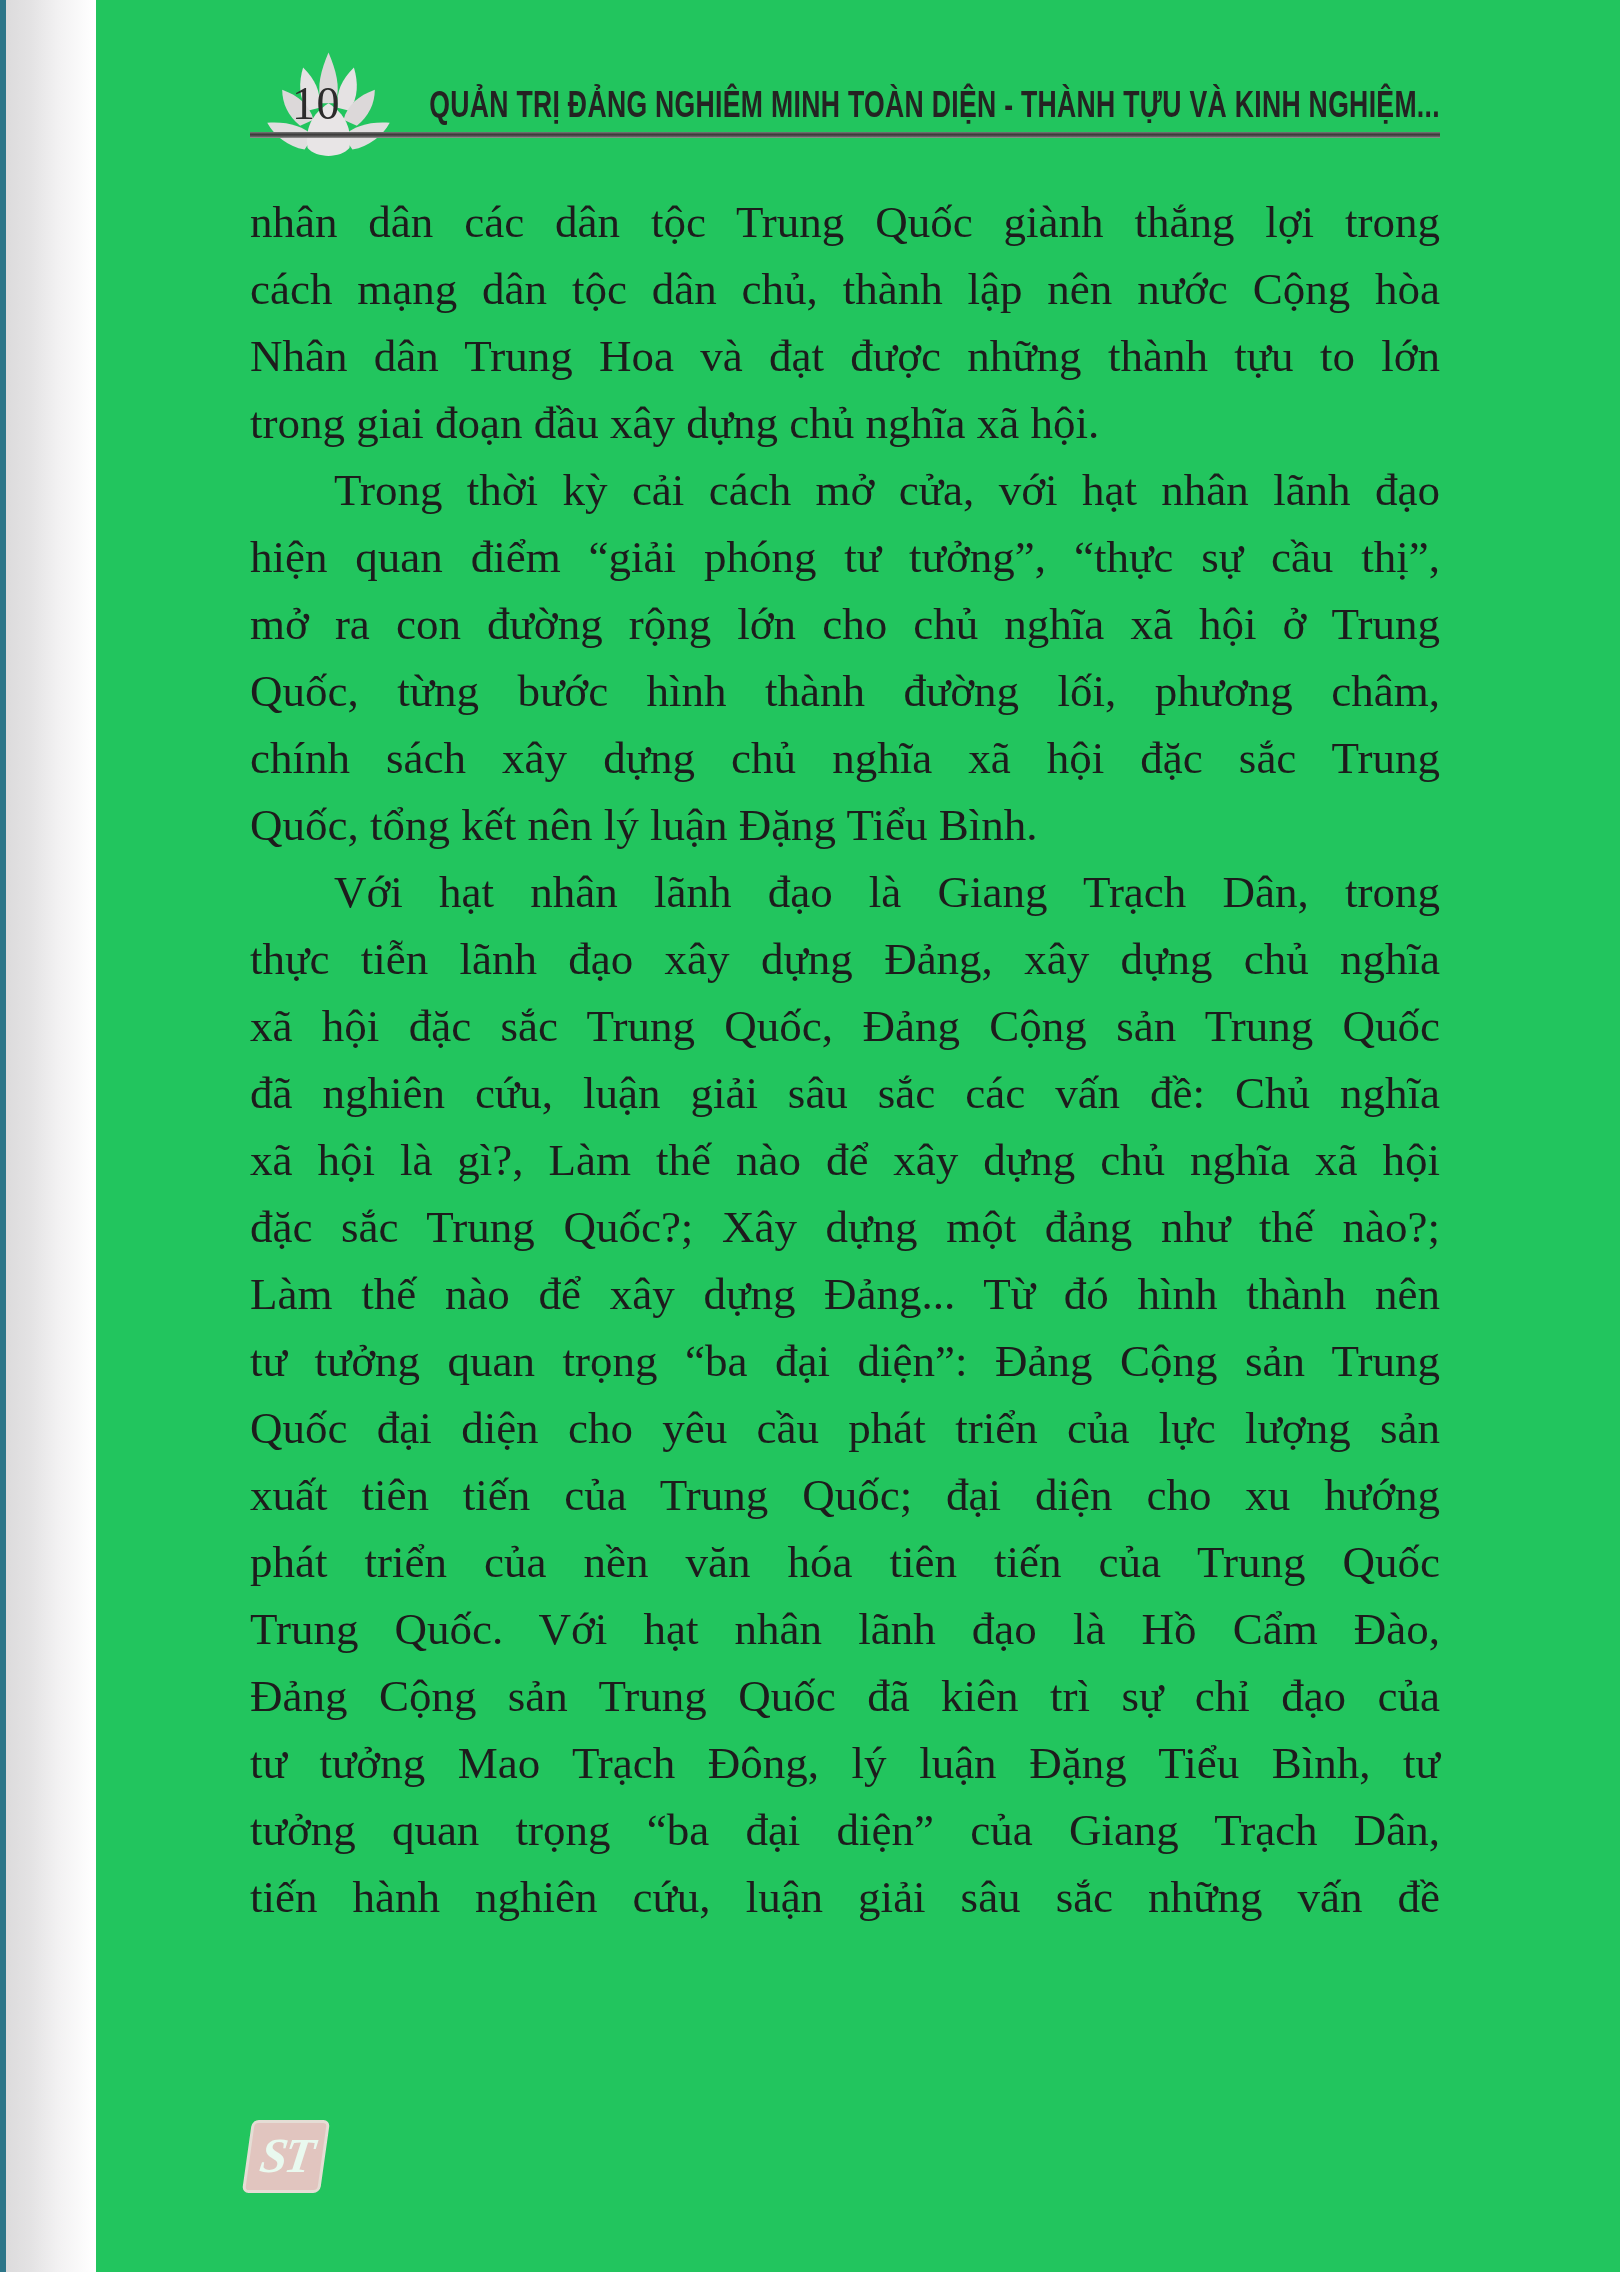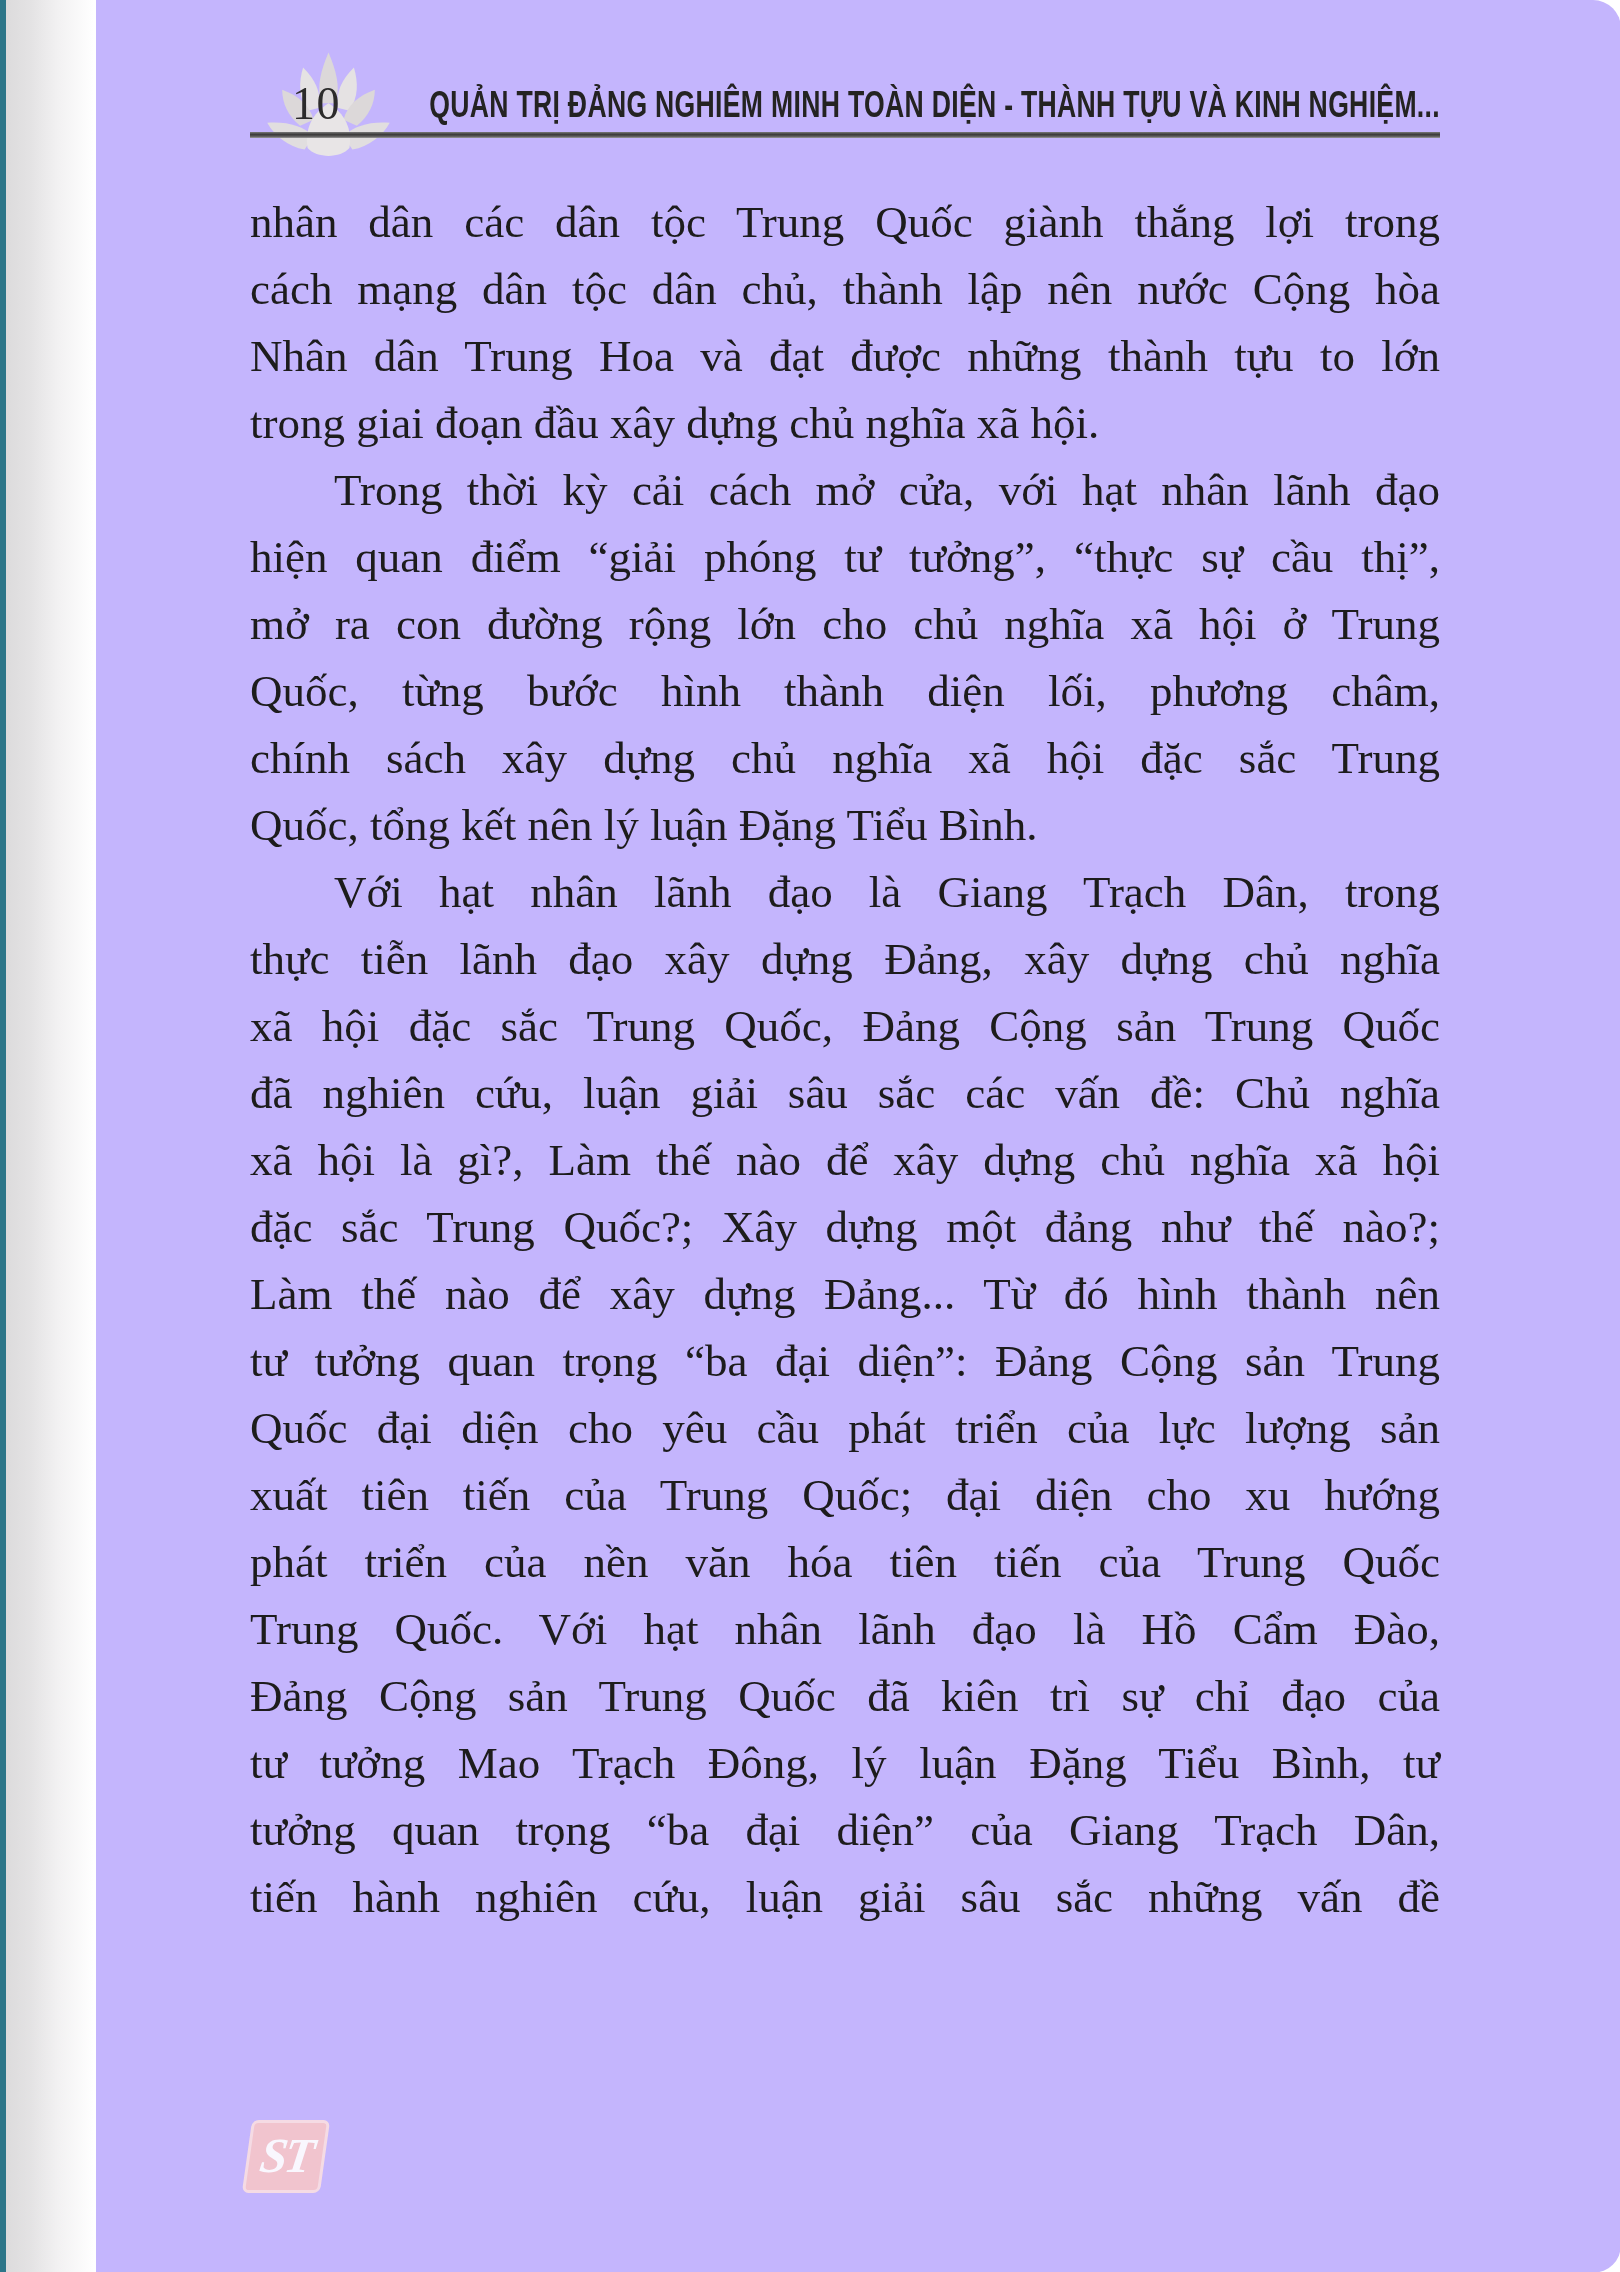--- a/index.html
+++ b/index.html
@@ -3,21 +3,21 @@
 <meta charset="utf-8">
 <style>
   html, body { margin: 0; padding: 0; }
   body {
     width: 1621px; height: 2273px;
     background: #ffffff;
     position: relative;
     overflow: hidden;
     font-family: "Liberation Serif", serif;
   }
-  .page { position: absolute; inset: 0; background: #c4b5fd; border-radius: 28px; }
+  .page { position: absolute; inset: 0; background: #22c55e; }
 
   
   .edge-teal {
     position: absolute; left: 0; top: 0; width: 6px; height: 100%;
     background: #2d7689;
   }
   .edge-shadow {
     position: absolute; left: 6px; top: 0; width: 90px; height: 100%;
     background: linear-gradient(to right, #dcdbdc 0px, #e4e3e4 25.5px, #f2f1f2 52px, #ffffff 88px);
   }
@@ -99,21 +99,21 @@
   <div class="header-rule"></div>
 
   <main class="body-text">
       <div class="line">nhân dân các dân tộc Trung Quốc giành thắng lợi trong</div>
       <div class="line">cách mạng dân tộc dân chủ, thành lập nên nước Cộng hòa</div>
       <div class="line">Nhân dân Trung Hoa và đạt được những thành tựu to lớn</div>
       <div class="line para-end">trong giai đoạn đầu xây dựng chủ nghĩa xã hội.</div>
       <div class="line indent">Trong thời kỳ cải cách mở cửa, với hạt nhân lãnh đạo</div>
       <div class="line">hiện quan điểm “giải phóng tư tưởng”, “thực sự cầu thị”,</div>
       <div class="line">mở ra con đường rộng lớn cho chủ nghĩa xã hội ở Trung</div>
-      <div class="line">Quốc, từng bước hình thành diện lối, phương châm,</div>
+      <div class="line">Quốc, từng bước hình thành đường lối, phương châm,</div>
       <div class="line">chính sách xây dựng chủ nghĩa xã hội đặc sắc Trung</div>
       <div class="line para-end">Quốc, tổng kết nên lý luận Đặng Tiểu Bình.</div>
       <div class="line indent">Với hạt nhân lãnh đạo là Giang Trạch Dân, trong</div>
       <div class="line">thực tiễn lãnh đạo xây dựng Đảng, xây dựng chủ nghĩa</div>
       <div class="line">xã hội đặc sắc Trung Quốc, Đảng Cộng sản Trung Quốc</div>
       <div class="line">đã nghiên cứu, luận giải sâu sắc các vấn đề: Chủ nghĩa</div>
       <div class="line">xã hội là gì?, Làm thế nào để xây dựng chủ nghĩa xã hội</div>
       <div class="line">đặc sắc Trung Quốc?; Xây dựng một đảng như thế nào?;</div>
       <div class="line">Làm thế nào để xây dựng Đảng... Từ đó hình thành nên</div>
       <div class="line">tư tưởng quan trọng “ba đại diện”: Đảng Cộng sản Trung</div>

